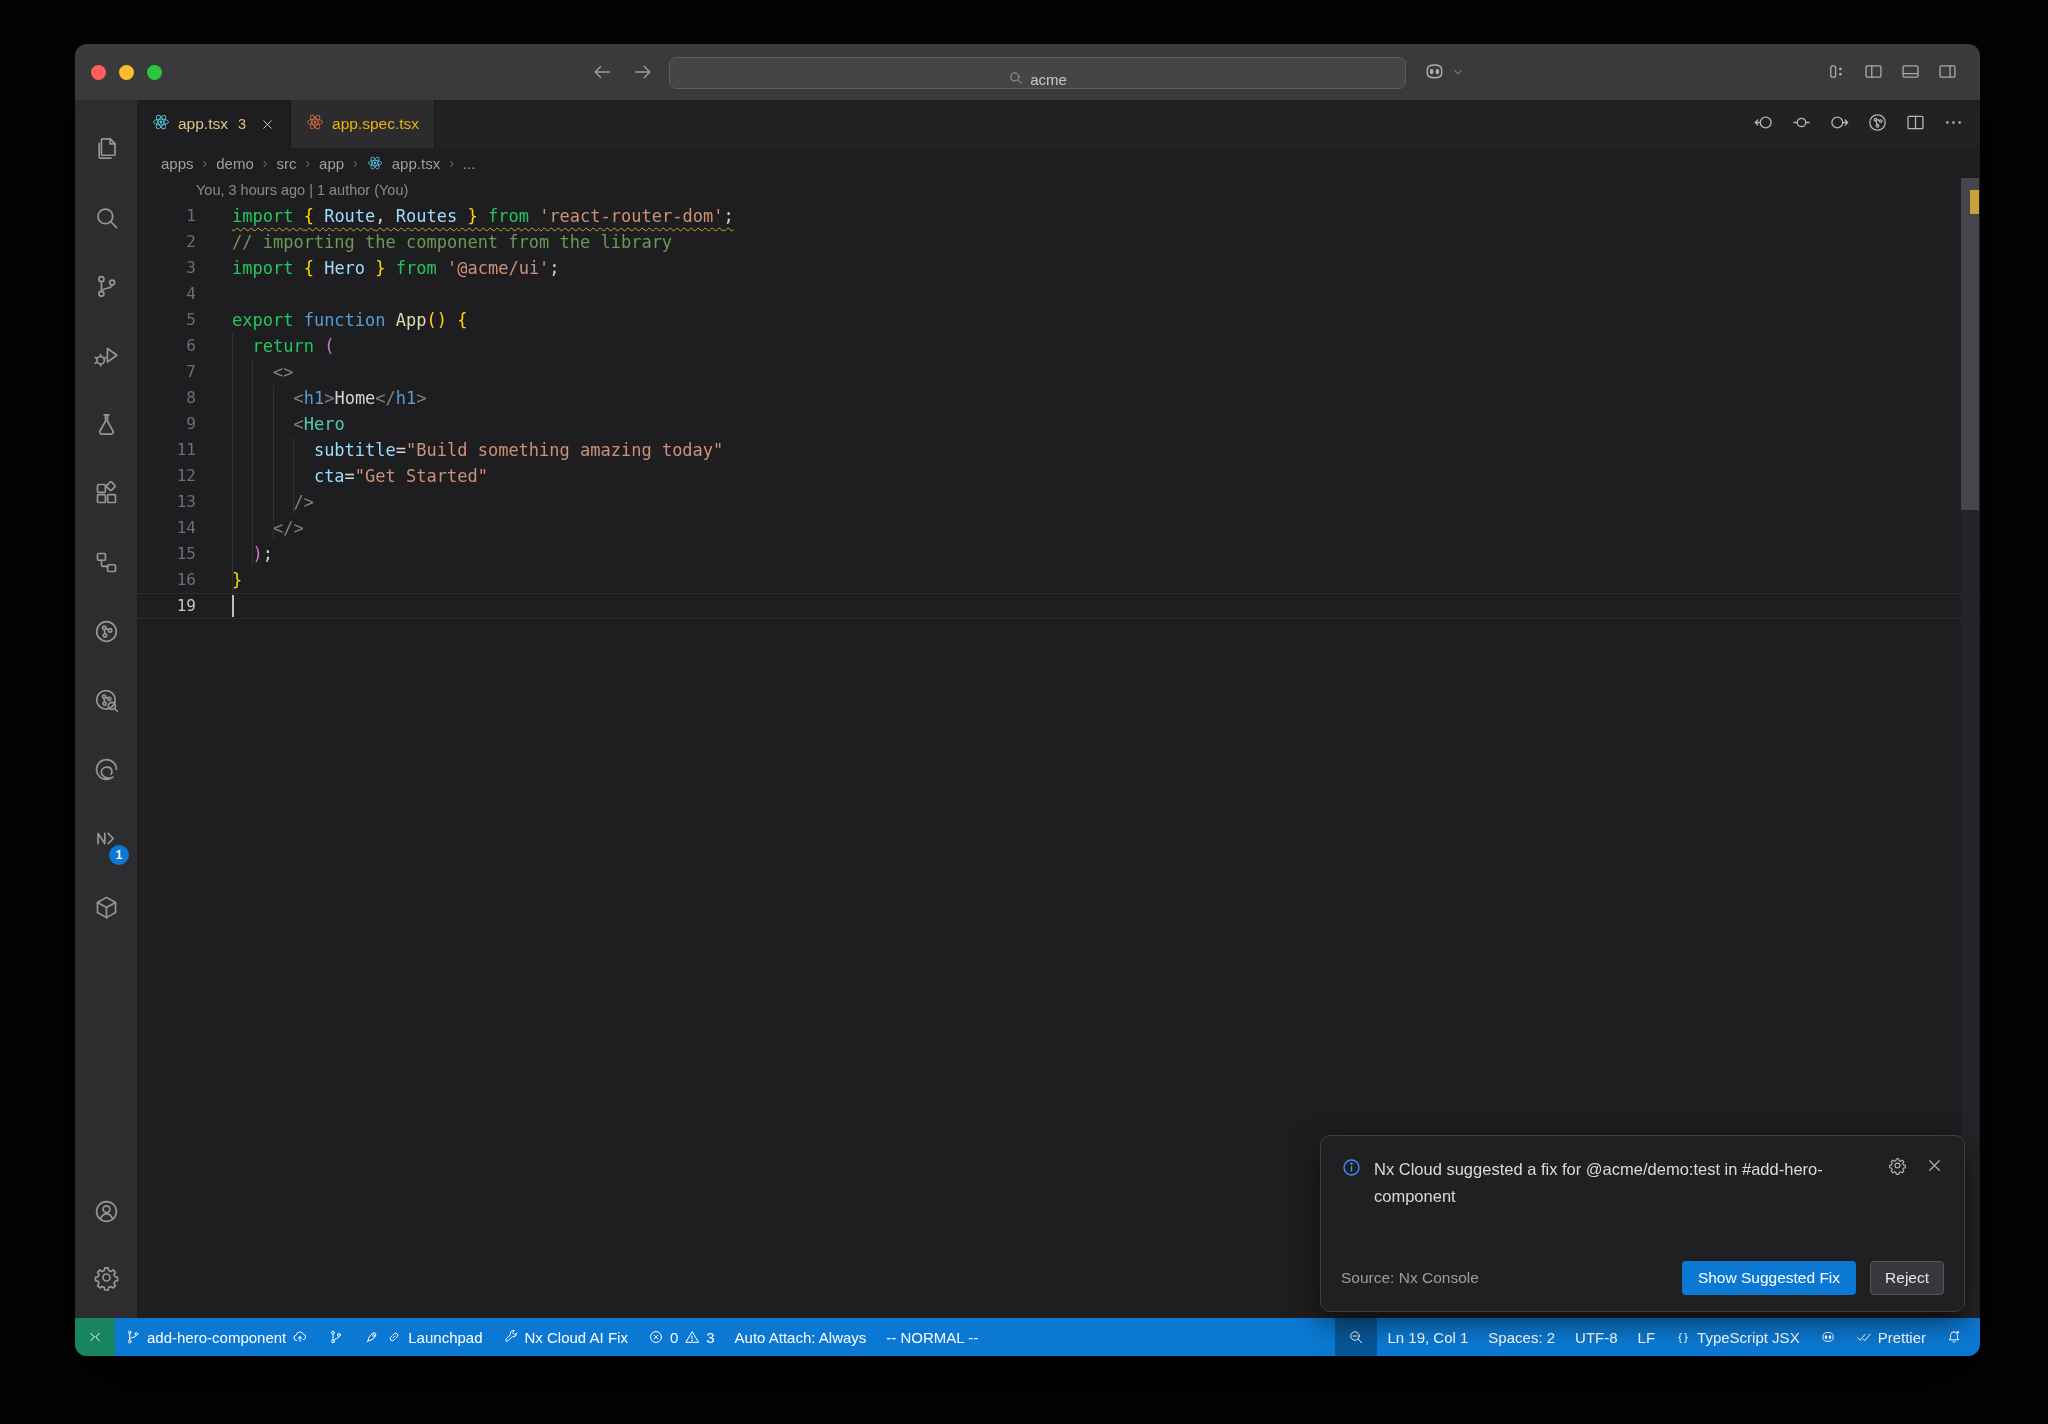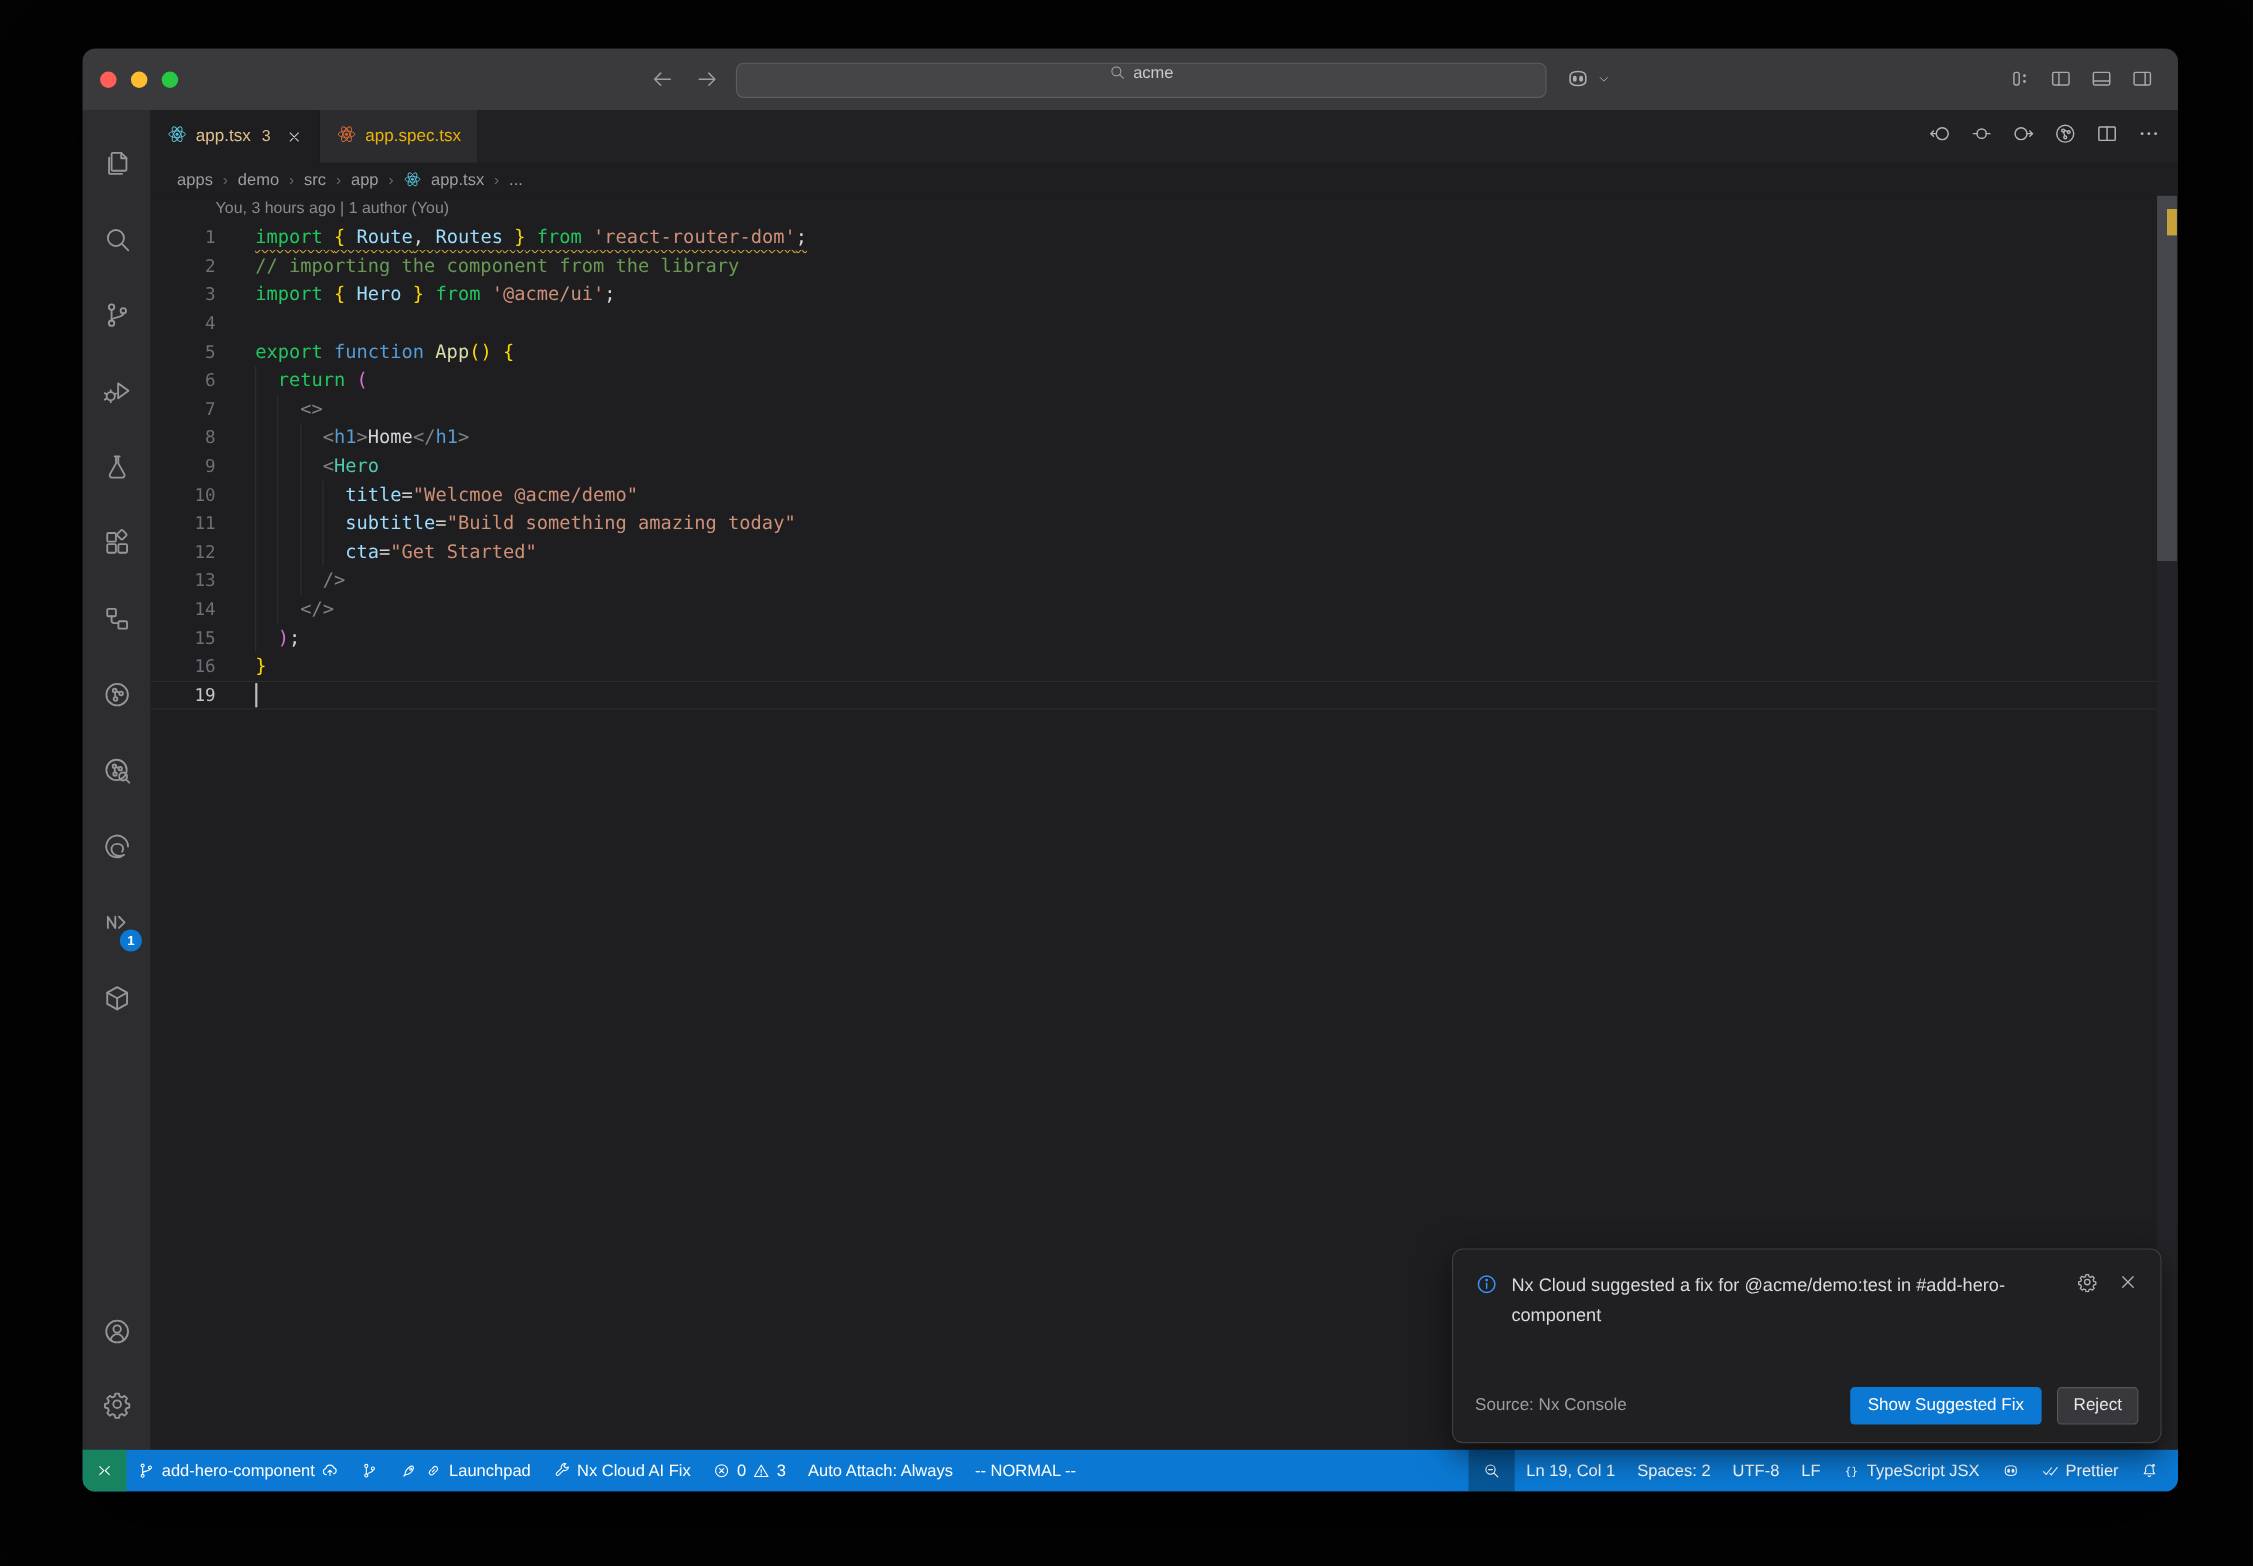--- a/index.html
+++ b/index.html
@@ -7,21 +7,21 @@
        font-family:"Liberation Sans",sans-serif;-webkit-font-smoothing:antialiased}
   .window{position:absolute;left:75px;top:44px;width:1905px;height:1312px;background:#1e1e20;
           border-radius:12px;overflow:hidden;box-shadow:0 25px 70px rgba(0,0,0,.8)}
   
   .titlebar{position:absolute;left:0;top:0;right:0;height:56px;background:#3a3a3c}
   .lights{position:absolute;left:16px;top:21px;display:flex;gap:13px}
   .light{width:15px;height:15px;border-radius:50%}
   .nav{position:absolute;left:516px;top:17px;display:flex;gap:19px;color:#9d9da0}
   .nav svg{width:22px;height:22px}
   .searchbox{position:absolute;left:594px;top:13px;width:735px;height:30px;background:#454548;
-             border:1px solid #5d5d60;border-radius:7px;display:flex;align-items:flex-start;
+             border:1px solid #5d5d60;border-radius:7px;display:flex;align-items:flex-end;
              justify-content:center;gap:7px;color:#c9c9cb;font-size:15px}
   .searchbox svg{width:15px;height:15px;color:#a6a6a8}
   .copilot-group{position:absolute;left:1348px;top:16px;display:flex;align-items:center;gap:5px;color:#aeaeb0}
   .copilot-group .cp svg{width:23px;height:23px}
   .copilot-group .ch svg{width:14px;height:14px}
   .layouts{position:absolute;right:22px;top:17px;display:flex;gap:16px;color:#a9a9ab}
   .layouts svg{width:21px;height:21px}
   
   .activitybar{position:absolute;left:0;top:56px;bottom:38px;width:62px;background:#2d2d2f;
                display:flex;flex-direction:column;align-items:center;padding-top:16px;box-sizing:border-box}
@@ -338,21 +338,20 @@
     <div class="codewrap" id="code">
         <div class="row"><span class="num">1</span><span class="txt"><span class="squiggle"><span class="tk-kw">import </span><span class="tk-b1">{ </span><span class="tk-var">Route</span><span class="tk-pl">, </span><span class="tk-var">Routes</span><span class="tk-b1"> }</span><span class="tk-kw"> from </span><span class="tk-str">'react-router-dom'</span><span class="tk-pl">;</span></span></span></div>
         <div class="row"><span class="num">2</span><span class="txt"><span class="tk-cmt">// importing the component from the library</span></span></div>
         <div class="row"><span class="num">3</span><span class="txt"><span class="tk-kw">import </span><span class="tk-b1">{ </span><span class="tk-var">Hero</span><span class="tk-b1"> }</span><span class="tk-kw"> from </span><span class="tk-str">'@acme/ui'</span><span class="tk-pl">;</span></span></div>
         <div class="row"><span class="num">4</span><span class="txt"></span></div>
         <div class="row"><span class="num">5</span><span class="txt"><span class="tk-kw">export </span><span class="tk-kw2">function </span><span class="tk-fn">App</span><span class="tk-b1">()</span><span class="tk-pl"> </span><span class="tk-b1">{</span></span></div>
         <div class="row"><span class="num">6</span><span class="txt"><span class="tk-pl">  </span><span class="tk-kw">return </span><span class="tk-b2">(</span></span></div>
         <div class="row"><span class="num">7</span><span class="txt"><span class="tk-pl">    </span><span class="tk-ang">&lt;&gt;</span></span></div>
         <div class="row"><span class="num">8</span><span class="txt"><span class="tk-pl">      </span><span class="tk-ang">&lt;</span><span class="tk-kw2">h1</span><span class="tk-ang">&gt;</span><span class="tk-pl">Home</span><span class="tk-ang">&lt;/</span><span class="tk-kw2">h1</span><span class="tk-ang">&gt;</span></span></div>
         <div class="row"><span class="num">9</span><span class="txt"><span class="tk-pl">      </span><span class="tk-ang">&lt;</span><span class="tk-type">Hero</span></span></div>
-        <div class="row"><span class="num">10</span><span class="txt"><span class="tk-pl">        </span><span class="tk-var">title</span><span class="tk-pl">=</span><span class="tk-str">"Welcmoe @acme/demo"</span></span></div>
         <div class="row"><span class="num">11</span><span class="txt"><span class="tk-pl">        </span><span class="tk-var">subtitle</span><span class="tk-pl">=</span><span class="tk-str">"Build something amazing today"</span></span></div>
         <div class="row"><span class="num">12</span><span class="txt"><span class="tk-pl">        </span><span class="tk-var">cta</span><span class="tk-pl">=</span><span class="tk-str">"Get Started"</span></span></div>
         <div class="row"><span class="num">13</span><span class="txt"><span class="tk-pl">      </span><span class="tk-ang">/&gt;</span></span></div>
         <div class="row"><span class="num">14</span><span class="txt"><span class="tk-pl">    </span><span class="tk-ang">&lt;/&gt;</span></span></div>
         <div class="row"><span class="num">15</span><span class="txt"><span class="tk-pl">  </span><span class="tk-b2">)</span><span class="tk-pl">;</span></span></div>
         <div class="row"><span class="num">16</span><span class="txt"><span class="tk-b1">}</span></span></div>
         <div class="row current"><span class="num">19</span><span class="txt"></span><span class="cursor"></span></div>
         <div class="guide" style="left: 95px; top: 130px; height: 260px;"></div>
         <div class="guide" style="left: 115.48px; top: 156px; height: 208px;"></div>
         <div class="guide" style="left: 135.96px; top: 182px; height: 156px;"></div>

